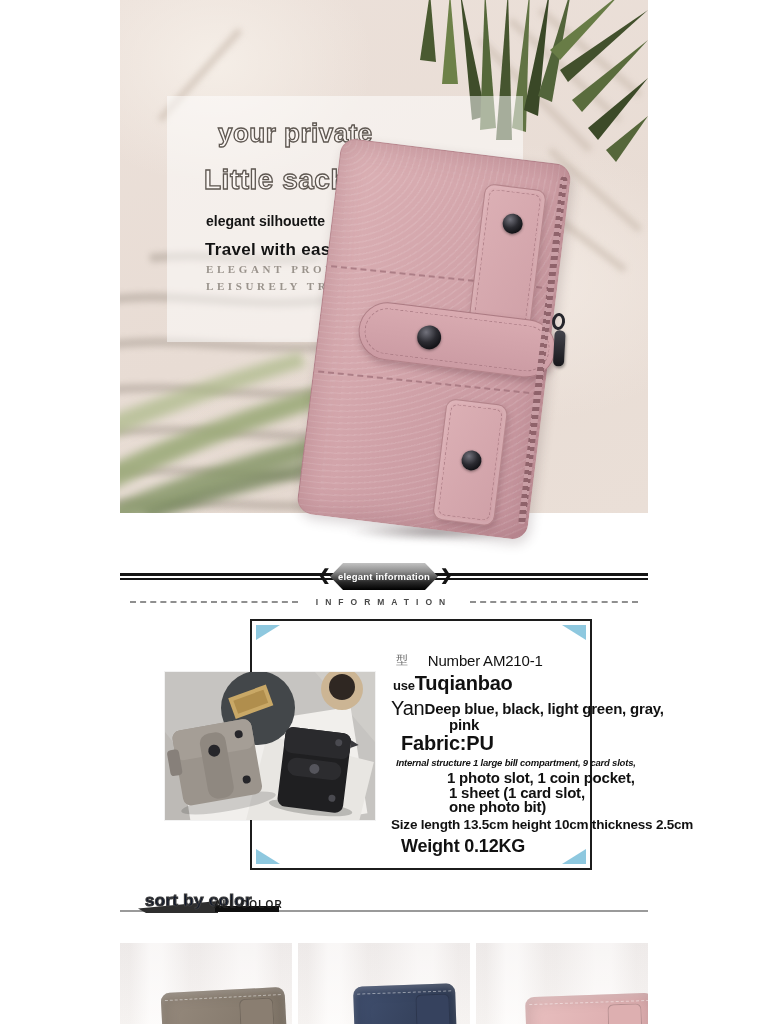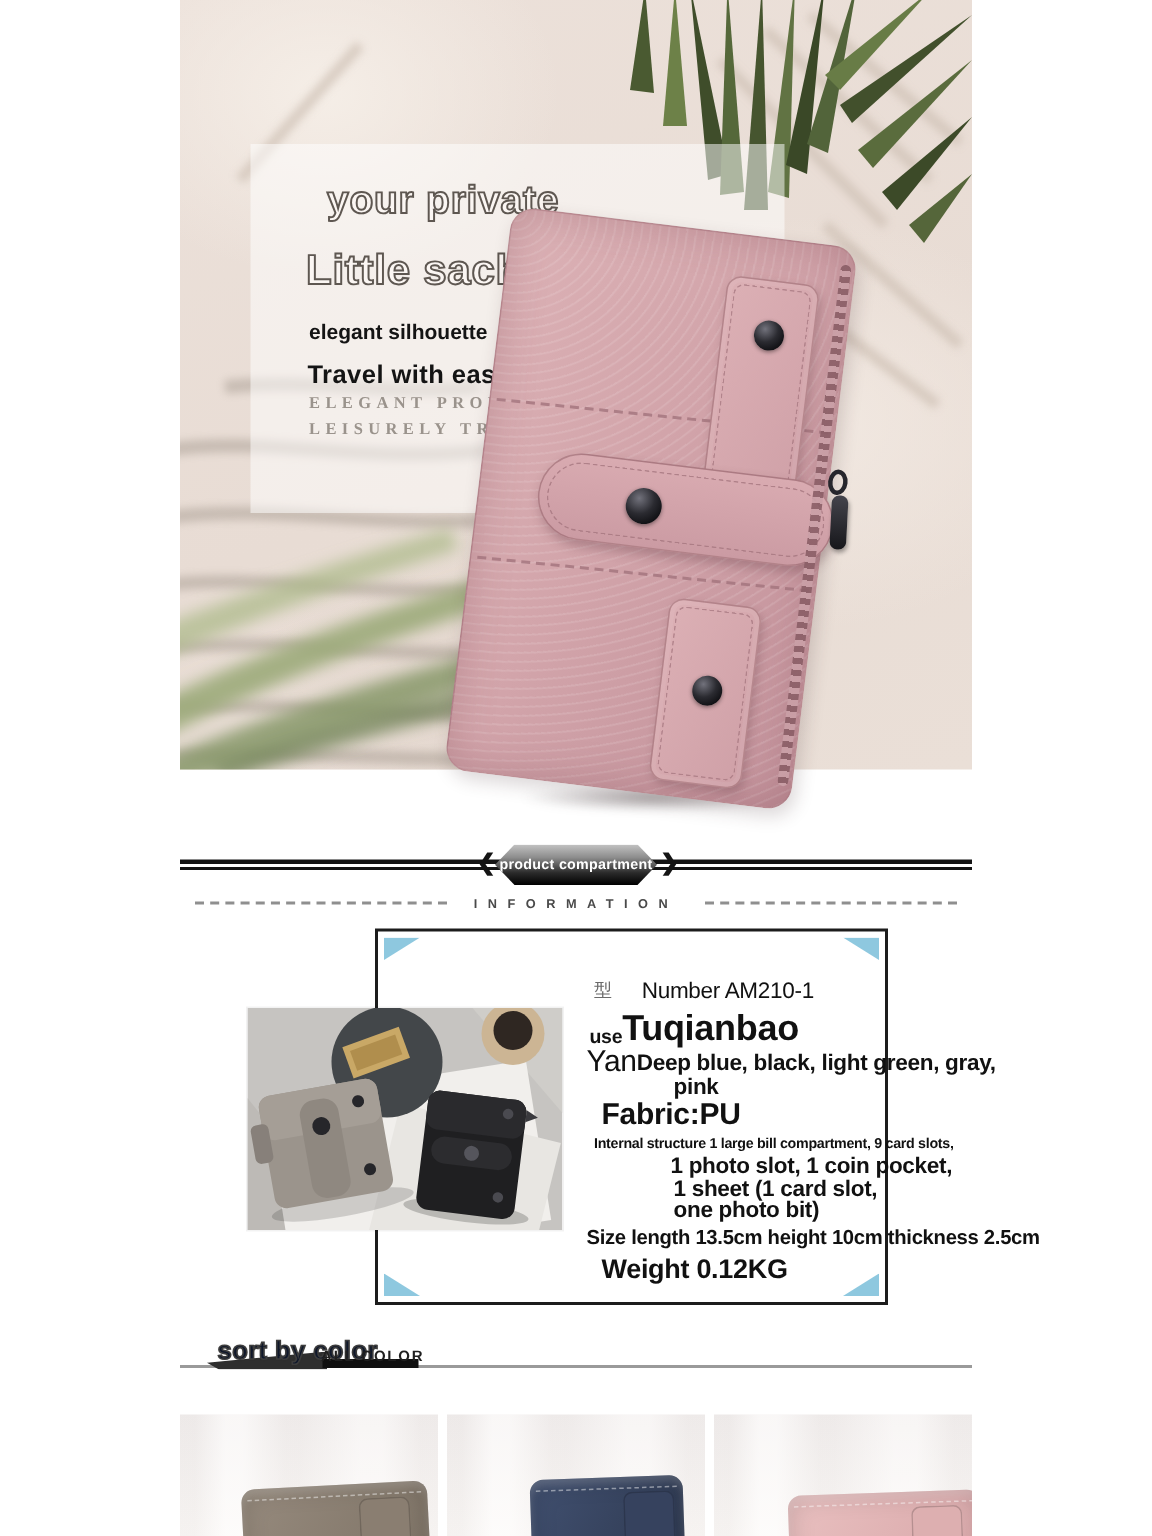--- a/index.html
+++ b/index.html
@@ -110,27 +110,27 @@
   .c-bl { left:4px; bottom:4px; clip-path:polygon(0 0,0 100%,100% 100%); }
   .c-br { right:4px; bottom:4px; clip-path:polygon(100% 0,100% 100%,0 100%); }
   .info-photo { position:absolute; left:165px; top:672px; width:210px; height:148px;
                 box-shadow:0 0 0 1px rgba(0,0,0,.05); }
   .spec { position:absolute; color:#111; white-space:nowrap; letter-spacing:-.2px; }
   .spec-row1 { left:396px; top:652px; display:flex; align-items:center; gap:20px; }
   .model-glyph { font-size:12px; color:#6b6b6b; font-weight:400; }
   .num-label { font-size:15px; font-weight:400; }
   .spec-use { left:393px; top:672px; display:flex; align-items:flex-end; }
   .use-label { font-size:13px; font-weight:700; padding-bottom:2px; }
-  .use-value { font-size:24px; font-weight:700; }
+  .use-value { font-size:20px; font-weight:700; }
   .spec-yan { left:391px; top:697px; display:flex; align-items:flex-start; }
   .yan-label { font-size:20px; font-weight:400; }
   .yan-value { font-size:15px; font-weight:700; margin-top:3px; }
   .spec-pink { left:449px; top:716px; font-size:15px; font-weight:700; }
   .spec-fabric { left:401px; top:732px; font-size:20px; font-weight:700; }
-  .spec-struct1 { left:396px; top:757px; font-size:9.5px; font-weight:700; }
+  .spec-struct1 { left:396px; top:757px; font-size:9.5px; font-weight:700;font-style:italic; }
   .spec-struct2 { left:447px; top:769px; font-size:15px; font-weight:700; }
   .spec-struct3 { left:449px; top:784px; font-size:15px; font-weight:700; }
   .spec-struct4 { left:449px; top:798px; font-size:15px; font-weight:700; }
   .spec-size { left:391px; top:817px; font-size:13.5px; font-weight:700; }
   .spec-weight { left:401px; top:836px; font-size:18px; font-weight:700; }
   
   .sort-title { position:absolute; left:145px; top:891px; font-size:17px; z-index:3;
                 -webkit-text-stroke:1.1px #3c3c3c; color:#0f172a; font-weight:700; letter-spacing:.3px;
                 text-shadow:0 0 1px rgba(60,60,60,.5); }
   .sort-sub { position:absolute; left:214px; top:899px; font-size:10px; font-weight:700;
@@ -253,21 +253,21 @@
     </div>
   </div>
 
   <div class="div-lines">
     <div class="l1"></div>
       <div class="l2"></div>
   </div>
   <div class="chev left">❮</div>
   <div class="chev right">❯</div>
   <div class="pi-badge">
-    <span>product compartment</span>
+    <span>elegant information</span>
   </div>
   <div class="info-caption">
     <div class="dash"></div>
     <span>INFORMATION</span>
     <div class="dash"></div>
   </div>
 
   <div class="info-box">
     <div class="corner c-tl"></div>
     <div class="corner c-tr"></div>

